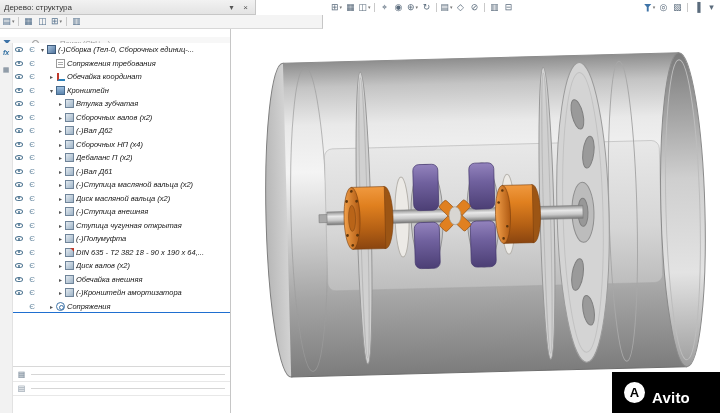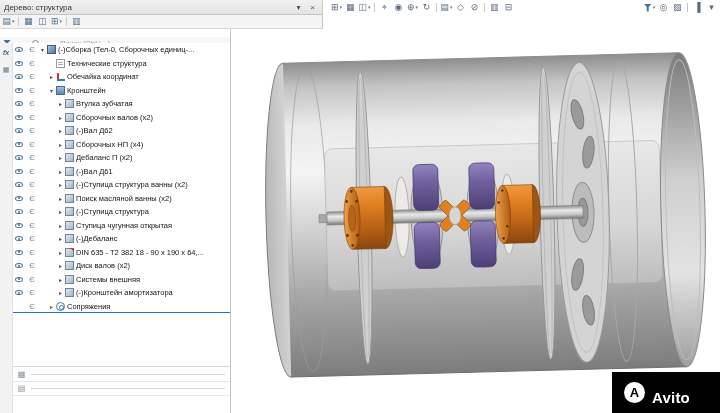--- a/index.html
+++ b/index.html
@@ -3,21 +3,21 @@
 <meta charset="utf-8">
 <style>
   html,body{margin:0;padding:0;}
   #app{
     position:relative; width:720px; height:413px; overflow:hidden;
     background:#ffffff; font-family:"Liberation Sans",sans-serif;
     -webkit-user-select:none; user-select:none;
   }
   
   .panel-header{
-    position:absolute; left:0; top:0; width:323px; height:15px;
+    position:absolute; left:0; top:0; width:256px; height:15px;
     background:linear-gradient(#f2f2f2,#e3e3e3);
     border-bottom:1px solid #c6c6c6; border-right:1px solid #c6c6c6;
     box-sizing:border-box; display:flex; align-items:center;
     font-size:8px; color:#333; padding:0 4px; gap:3px;
   }
   .panel-header .title{flex:1; white-space:nowrap; overflow:hidden;}
   .panel-header .hbtn{width:11px; text-align:center; color:#555; font-size:8px; cursor:default;}
   
   .panel-toolbar{
     position:absolute; left:0; top:15px; width:323px; height:14px;
@@ -79,21 +79,21 @@
     background:#c0392b; clip-path:polygon(0 0,100% 0,100% 100%);}
   .ni-techreq{background:#fff; border:1px solid #9a9a9a;}
   .ni-techreq::before{content:""; position:absolute; left:1px; top:2px; width:5px; height:4px;
     background:repeating-linear-gradient(#aaa 0 1px,transparent 1px 2px);}
   .ni-coords{border:none;}
   .ni-coords::before{content:""; position:absolute; left:1px; top:1px; width:6px; height:6px;
     border-left:2px solid #c0392b; border-bottom:2px solid #2980b9;}
   .ni-mates{border:1px solid #3f74a8; border-radius:50%;}
   .ni-mates::before{content:""; position:absolute; left:2px; top:2px; width:3px; height:3px;
     border:1px solid #3f74a8; border-radius:50%;}
-  .tree-row .label{overflow:hidden; text-overflow:ellipsis; padding-right:2px;}
+  .tree-row .label{overflow:hidden; text-overflow:ellipsis; padding-right:2px;font-style:italic;}
   .tree-row.selected{position:relative;}
   .tree-row.selected::after{content:""; position:absolute; left:0; right:0; bottom:0; height:1px;
     background:var(--accent,#1f6fd0);}
   
   .tree-divider{position:absolute; left:13px; top:366px; width:217px; height:1px; background:#d8d8d8;}
   .tree-footer{position:absolute; left:13px; top:368px; width:217px;}
   .footer-row{display:flex; align-items:center; height:13px; gap:3px; padding-left:2px;
     border-bottom:1px solid #e8e8e8;}
   .footer-row .tb-icon{color:#7a8a99; font-size:8px;}
   .footer-line{flex:1; height:1px; background:#d6d6d6; margin-right:5px;}
@@ -296,21 +296,21 @@
         <span class="label" data-name="tree-item-label">(-)Сборка (Тел-0, Сборочных единиц-...</span>
       </div>
       <div class="tree-row" data-name="tree-item">
         <span class="gutter" data-name="visibility-toggle">
           <span class="i-eye" data-name="eye-icon"></span>
         </span>
         <span class="gutter state" data-name="component-state-icon">Є</span>
         <span class="indent" style="width: 9px;"></span>
         <span class="expander" data-name="expander-icon"></span>
         <span class="ni ni-techreq" data-name="techreq-icon"></span>
-        <span class="label" data-name="tree-item-label">Технические структура</span>
+        <span class="label" data-name="tree-item-label">Сопряжения требования</span>
       </div>
       <div class="tree-row" data-name="tree-item">
         <span class="gutter" data-name="visibility-toggle">
           <span class="i-eye" data-name="eye-icon"></span>
         </span>
         <span class="gutter state" data-name="component-state-icon">Є</span>
         <span class="indent" style="width: 9px;"></span>
         <span class="expander" data-name="expander-icon">▸</span>
         <span class="ni ni-coords" data-name="coords-icon"></span>
         <span class="label" data-name="tree-item-label">Обечайка координат</span>
@@ -386,61 +386,61 @@
         <span class="label" data-name="tree-item-label">(-)Вал Д61</span>
       </div>
       <div class="tree-row" data-name="tree-item">
         <span class="gutter" data-name="visibility-toggle">
           <span class="i-eye" data-name="eye-icon"></span>
         </span>
         <span class="gutter state" data-name="component-state-icon">Є</span>
         <span class="indent" style="width: 18px;"></span>
         <span class="expander" data-name="expander-icon">▸</span>
         <span class="ni ni-part" data-name="part-icon"></span>
-        <span class="label" data-name="tree-item-label">(-)Ступица структура ванны (x2)</span>
-      </div>
-      <div class="tree-row" data-name="tree-item">
-        <span class="gutter" data-name="visibility-toggle">
-          <span class="i-eye" data-name="eye-icon"></span>
-        </span>
-        <span class="gutter state" data-name="component-state-icon">Є</span>
-        <span class="indent" style="width: 18px;"></span>
-        <span class="expander" data-name="expander-icon">▸</span>
-        <span class="ni ni-part" data-name="part-icon"></span>
-        <span class="label" data-name="tree-item-label">Поиск масляной ванны (x2)</span>
-      </div>
-      <div class="tree-row" data-name="tree-item">
-        <span class="gutter" data-name="visibility-toggle">
-          <span class="i-eye" data-name="eye-icon"></span>
-        </span>
-        <span class="gutter state" data-name="component-state-icon">Є</span>
-        <span class="indent" style="width: 18px;"></span>
-        <span class="expander" data-name="expander-icon">▸</span>
-        <span class="ni ni-part" data-name="part-icon"></span>
-        <span class="label" data-name="tree-item-label">(-)Ступица структура</span>
+        <span class="label" data-name="tree-item-label">(-)Ступица масляной вальца (x2)</span>
+      </div>
+      <div class="tree-row" data-name="tree-item">
+        <span class="gutter" data-name="visibility-toggle">
+          <span class="i-eye" data-name="eye-icon"></span>
+        </span>
+        <span class="gutter state" data-name="component-state-icon">Є</span>
+        <span class="indent" style="width: 18px;"></span>
+        <span class="expander" data-name="expander-icon">▸</span>
+        <span class="ni ni-part" data-name="part-icon"></span>
+        <span class="label" data-name="tree-item-label">Диск масляной вальца (x2)</span>
+      </div>
+      <div class="tree-row" data-name="tree-item">
+        <span class="gutter" data-name="visibility-toggle">
+          <span class="i-eye" data-name="eye-icon"></span>
+        </span>
+        <span class="gutter state" data-name="component-state-icon">Є</span>
+        <span class="indent" style="width: 18px;"></span>
+        <span class="expander" data-name="expander-icon">▸</span>
+        <span class="ni ni-part" data-name="part-icon"></span>
+        <span class="label" data-name="tree-item-label">(-)Ступица внешняя</span>
       </div>
       <div class="tree-row" data-name="tree-item">
         <span class="gutter" data-name="visibility-toggle">
           <span class="i-eye" data-name="eye-icon"></span>
         </span>
         <span class="gutter state" data-name="component-state-icon">Є</span>
         <span class="indent" style="width: 18px;"></span>
         <span class="expander" data-name="expander-icon">▸</span>
         <span class="ni ni-part" data-name="part-icon"></span>
         <span class="label" data-name="tree-item-label">Ступица чугунная открытая</span>
       </div>
       <div class="tree-row" data-name="tree-item">
         <span class="gutter" data-name="visibility-toggle">
           <span class="i-eye" data-name="eye-icon"></span>
         </span>
         <span class="gutter state" data-name="component-state-icon">Є</span>
         <span class="indent" style="width: 18px;"></span>
         <span class="expander" data-name="expander-icon">▸</span>
         <span class="ni ni-part" data-name="part-icon"></span>
-        <span class="label" data-name="tree-item-label">(-)Дебаланс</span>
+        <span class="label" data-name="tree-item-label">(-)Полумуфта</span>
       </div>
       <div class="tree-row" data-name="tree-item">
         <span class="gutter" data-name="visibility-toggle">
           <span class="i-eye" data-name="eye-icon"></span>
         </span>
         <span class="gutter state" data-name="component-state-icon">Є</span>
         <span class="indent" style="width: 18px;"></span>
         <span class="expander" data-name="expander-icon">▸</span>
         <span class="ni ni-std" data-name="std-icon"></span>
         <span class="label" data-name="tree-item-label">DIN 635 - T2 382 18 - 90 x 190 x 64,...</span>
@@ -456,21 +456,21 @@
         <span class="label" data-name="tree-item-label">Диск валов (x2)</span>
       </div>
       <div class="tree-row" data-name="tree-item">
         <span class="gutter" data-name="visibility-toggle">
           <span class="i-eye" data-name="eye-icon"></span>
         </span>
         <span class="gutter state" data-name="component-state-icon">Є</span>
         <span class="indent" style="width: 18px;"></span>
         <span class="expander" data-name="expander-icon">▸</span>
         <span class="ni ni-part" data-name="part-icon"></span>
-        <span class="label" data-name="tree-item-label">Системы внешняя</span>
+        <span class="label" data-name="tree-item-label">Обечайка внешняя</span>
       </div>
       <div class="tree-row" data-name="tree-item">
         <span class="gutter" data-name="visibility-toggle">
           <span class="i-eye" data-name="eye-icon"></span>
         </span>
         <span class="gutter state" data-name="component-state-icon">Є</span>
         <span class="indent" style="width: 18px;"></span>
         <span class="expander" data-name="expander-icon">▸</span>
         <span class="ni ni-part" data-name="part-icon"></span>
         <span class="label" data-name="tree-item-label">(-)Кронштейн амортизатора</span>

